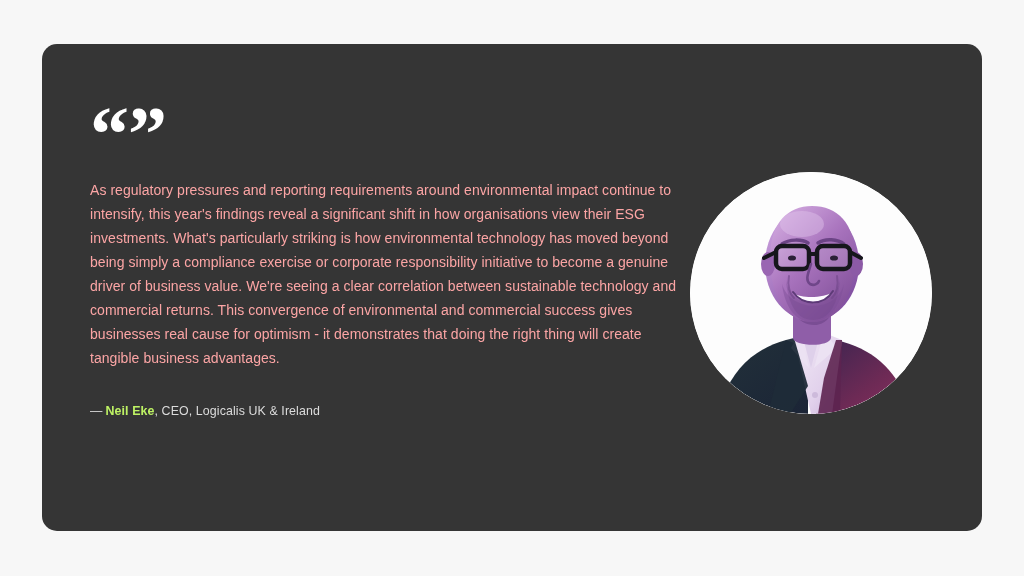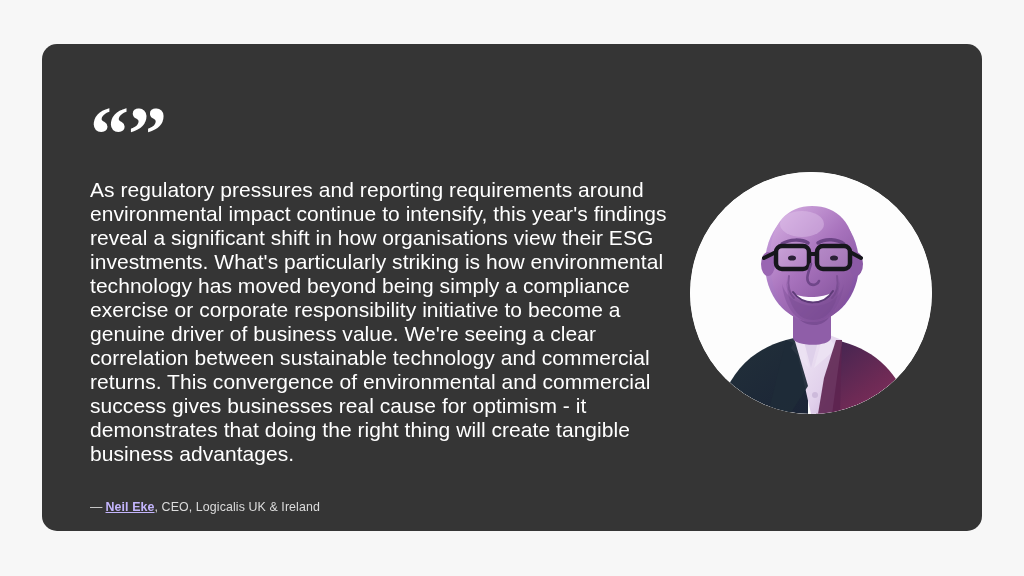--- a/index.html
+++ b/index.html
@@ -50,43 +50,42 @@
     font-weight: 700;
     line-height: 0.62;
     letter-spacing: -1px;
     height: 48px;
     user-select: none;
   }
 
   .quote-text {
     margin: 0;
     padding-top: 20px;
-    color: #ffffff;
-    font-size: 21px;
+    color: #fca5a5;
+    font-size: 14px;
     line-height: 24px;
     font-weight: 400;
     letter-spacing: 0.05px;
   }
 
   .attribution {
     margin: 0;
     padding-top: 32px;
     color: #e2e2e2;
     font-size: 12.4px;
     line-height: 18px;
     letter-spacing: 0.1px;
   }
   .attribution .dash {
     color: #d8d8d8;
     padding-right: 3px;
   }
   .attribution .person {
     font-weight: 700;
-    color: #c4b5fd;
-    text-decoration: underline;
+    color: #bef264;
   }
   .attribution .role {
     font-weight: 400;
     color: #dcdcdc;
     margin-top: 16px;
   }
 
   
   .portrait {
     position: absolute;

